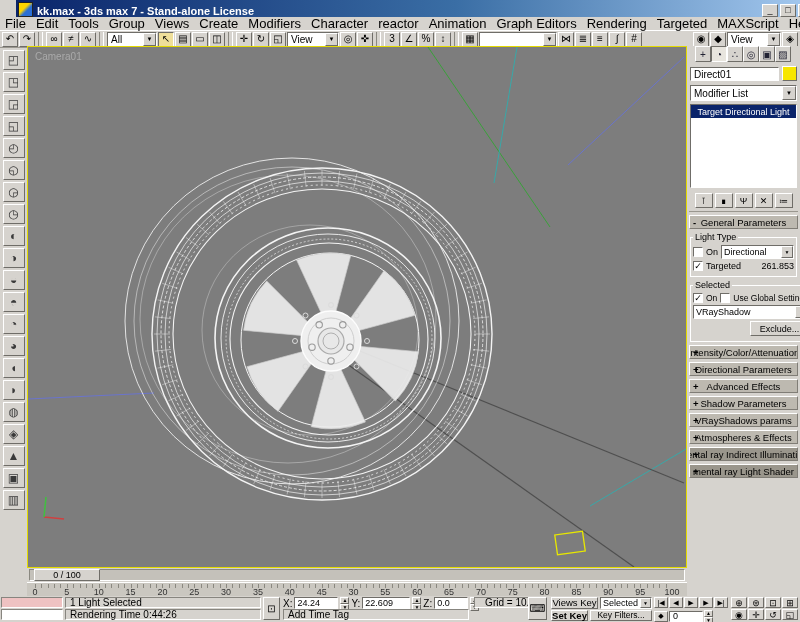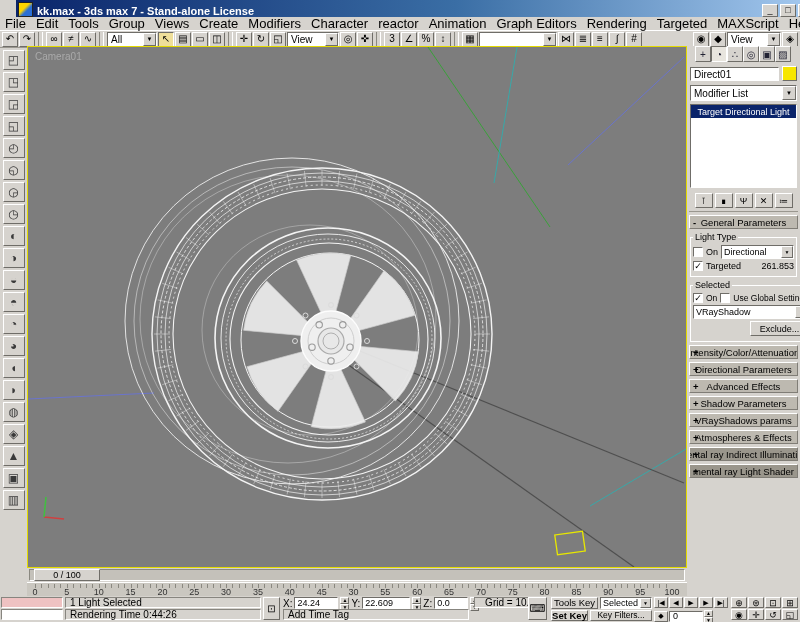--- a/index.html
+++ b/index.html
@@ -505,21 +505,21 @@
       <div class="coordfield" style="width:34px;">0.0</div>
       <div class="spin">
           <div>▲</div>
           <div>▼</div>
         </div>
     </div>
     <div class="abs timetag sunken">Add Time Tag</div>
     <div class="abs gridbox sunken">Grid = 10.0</div>
     <div class="abs keybtn btn3d">⌨</div>
 
-    <div class="abs autokey btn3d">Tools Key</div>
+    <div class="abs autokey btn3d">Views Key</div>
     <div class="abs setkey btn3d">Set Key</div>
     <div class="abs seldd">
       <span>Selected</span>
       <span class="dd-arrow">▼</span>
     </div>
     <div class="abs keyfilters btn3d">Key Filters...</div>
 
     <div class="abs playrow1" id="playrow1">
         <div class="pbtn btn3d">|◀</div>
         <div class="pbtn btn3d">◀</div>

